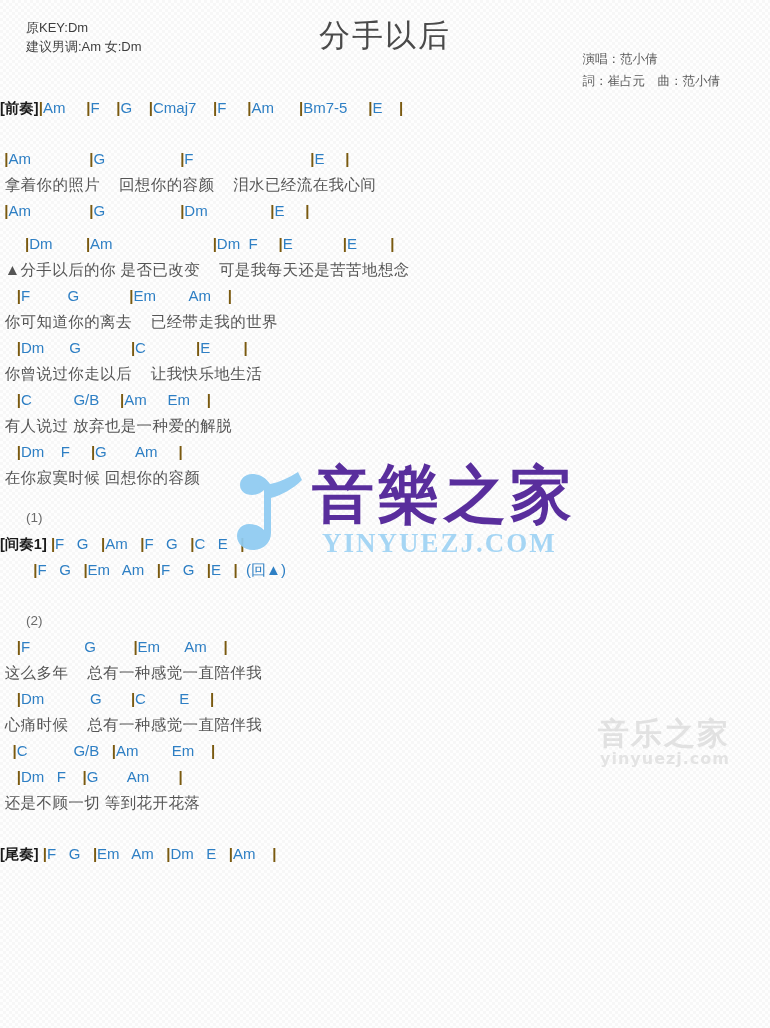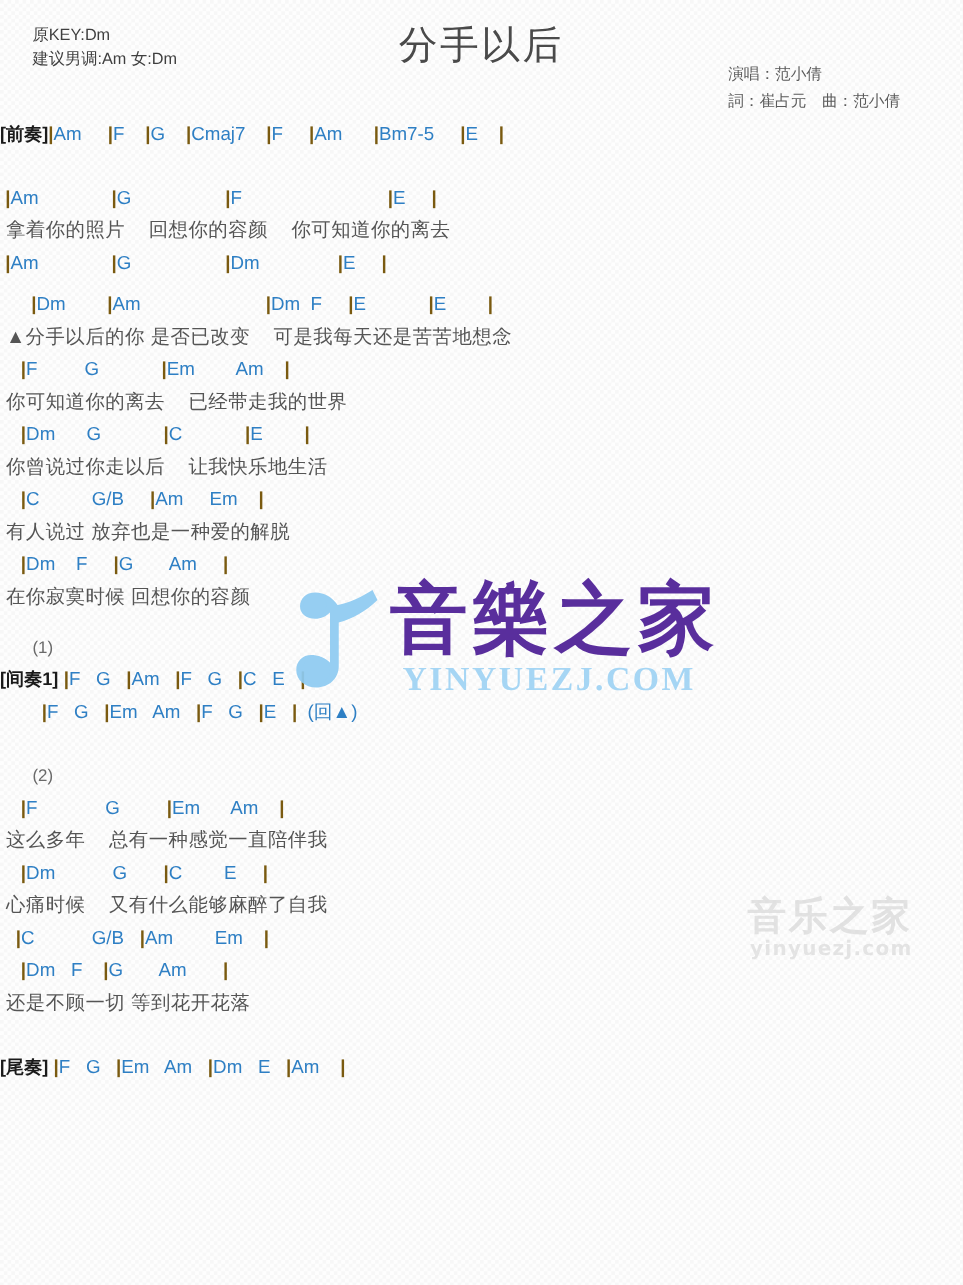--- a/index.html
+++ b/index.html
@@ -205,21 +205,21 @@
     <span class="credit-line">詞：崔占元　曲：范小倩</span>
   </div>
 
   <div class="body-area">
 
     <div class="music-line section-line"><span class="tag">[前奏]</span><span class="chord-line"><span></span><span style="color: rgb(122, 90, 16); font-weight: bold;">|</span><span>Am     </span><span style="color: rgb(122, 90, 16); font-weight: bold;">|</span><span>F    </span><span style="color: rgb(122, 90, 16); font-weight: bold;">|</span><span>G    </span><span style="color: rgb(122, 90, 16); font-weight: bold;">|</span><span>Cmaj7    </span><span style="color: rgb(122, 90, 16); font-weight: bold;">|</span><span>F     </span><span style="color: rgb(122, 90, 16); font-weight: bold;">|</span><span>Am      </span><span style="color: rgb(122, 90, 16); font-weight: bold;">|</span><span>Bm7-5     </span><span style="color: rgb(122, 90, 16); font-weight: bold;">|</span><span>E    </span><span style="color: rgb(122, 90, 16); font-weight: bold;">|</span><span></span></span></div>
 
     <div class="spacer-lg"></div>
 
     <div class="music-line chord-line"><span> </span><span style="color: rgb(122, 90, 16); font-weight: bold;">|</span><span>Am              </span><span style="color: rgb(122, 90, 16); font-weight: bold;">|</span><span>G                  </span><span style="color: rgb(122, 90, 16); font-weight: bold;">|</span><span>F                            </span><span style="color: rgb(122, 90, 16); font-weight: bold;">|</span><span>E     </span><span style="color: rgb(122, 90, 16); font-weight: bold;">|</span><span></span></div>
-    <div class="music-line lyric-line"> 拿着你的照片    回想你的容颜    你可知道你的离去</div>
+    <div class="music-line lyric-line"> 拿着你的照片    回想你的容颜    泪水已经流在我心间</div>
     <div class="music-line chord-line"><span> </span><span style="color: rgb(122, 90, 16); font-weight: bold;">|</span><span>Am              </span><span style="color: rgb(122, 90, 16); font-weight: bold;">|</span><span>G                  </span><span style="color: rgb(122, 90, 16); font-weight: bold;">|</span><span>Dm               </span><span style="color: rgb(122, 90, 16); font-weight: bold;">|</span><span>E     </span><span style="color: rgb(122, 90, 16); font-weight: bold;">|</span><span></span></div>
 
     <div class="spacer-sm"></div>
 
     <div class="music-line chord-line"><span>      </span><span style="color: rgb(122, 90, 16); font-weight: bold;">|</span><span>Dm        </span><span style="color: rgb(122, 90, 16); font-weight: bold;">|</span><span>Am                        </span><span style="color: rgb(122, 90, 16); font-weight: bold;">|</span><span>Dm  F     </span><span style="color: rgb(122, 90, 16); font-weight: bold;">|</span><span>E            </span><span style="color: rgb(122, 90, 16); font-weight: bold;">|</span><span>E        </span><span style="color: rgb(122, 90, 16); font-weight: bold;">|</span><span></span></div>
     <div class="music-line lyric-line"> ▲分手以后的你 是否已改变    可是我每天还是苦苦地想念</div>
     <div class="music-line chord-line"><span>    </span><span style="color: rgb(122, 90, 16); font-weight: bold;">|</span><span>F         G            </span><span style="color: rgb(122, 90, 16); font-weight: bold;">|</span><span>Em        Am    </span><span style="color: rgb(122, 90, 16); font-weight: bold;">|</span><span></span></div>
     <div class="music-line lyric-line"> 你可知道你的离去    已经带走我的世界</div>
     <div class="music-line chord-line"><span>    </span><span style="color: rgb(122, 90, 16); font-weight: bold;">|</span><span>Dm      G            </span><span style="color: rgb(122, 90, 16); font-weight: bold;">|</span><span>C            </span><span style="color: rgb(122, 90, 16); font-weight: bold;">|</span><span>E        </span><span style="color: rgb(122, 90, 16); font-weight: bold;">|</span><span></span></div>
     <div class="music-line lyric-line"> 你曾说过你走以后    让我快乐地生活</div>
@@ -233,21 +233,21 @@
     <div class="music-line numtag" style="padding-left:26px;">(1)</div>
     <div class="music-line section-line"><span class="tag">[间奏1]</span><span class="chord-line"><span> </span><span style="color: rgb(122, 90, 16); font-weight: bold;">|</span><span>F   G   </span><span style="color: rgb(122, 90, 16); font-weight: bold;">|</span><span>Am   </span><span style="color: rgb(122, 90, 16); font-weight: bold;">|</span><span>F   G   </span><span style="color: rgb(122, 90, 16); font-weight: bold;">|</span><span>C   E   </span><span style="color: rgb(122, 90, 16); font-weight: bold;">|</span><span></span></span></div>
     <div class="music-line chord-line"><span>        </span><span style="color: rgb(122, 90, 16); font-weight: bold;">|</span><span>F   G   </span><span style="color: rgb(122, 90, 16); font-weight: bold;">|</span><span>Em   Am   </span><span style="color: rgb(122, 90, 16); font-weight: bold;">|</span><span>F   G   </span><span style="color: rgb(122, 90, 16); font-weight: bold;">|</span><span>E   </span><span style="color: rgb(122, 90, 16); font-weight: bold;">|</span><span>  (回▲)</span></div>
 
     <div class="spacer-lg"></div>
 
     <div class="music-line numtag" style="padding-left:26px;">(2)</div>
     <div class="music-line chord-line"><span>    </span><span style="color: rgb(122, 90, 16); font-weight: bold;">|</span><span>F             G         </span><span style="color: rgb(122, 90, 16); font-weight: bold;">|</span><span>Em      Am    </span><span style="color: rgb(122, 90, 16); font-weight: bold;">|</span><span></span></div>
     <div class="music-line lyric-line"> 这么多年    总有一种感觉一直陪伴我</div>
     <div class="music-line chord-line"><span>    </span><span style="color: rgb(122, 90, 16); font-weight: bold;">|</span><span>Dm           G       </span><span style="color: rgb(122, 90, 16); font-weight: bold;">|</span><span>C        E     </span><span style="color: rgb(122, 90, 16); font-weight: bold;">|</span><span></span></div>
-    <div class="music-line lyric-line"> 心痛时候    又有什么能够麻醉了自我</div>
+    <div class="music-line lyric-line"> 心痛时候    总有一种感觉一直陪伴我</div>
     <div class="music-line chord-line"><span>   </span><span style="color: rgb(122, 90, 16); font-weight: bold;">|</span><span>C           G/B   </span><span style="color: rgb(122, 90, 16); font-weight: bold;">|</span><span>Am        Em    </span><span style="color: rgb(122, 90, 16); font-weight: bold;">|</span><span></span></div>
     <div class="music-line chord-line"><span>    </span><span style="color: rgb(122, 90, 16); font-weight: bold;">|</span><span>Dm   F    </span><span style="color: rgb(122, 90, 16); font-weight: bold;">|</span><span>G       Am       </span><span style="color: rgb(122, 90, 16); font-weight: bold;">|</span><span></span></div>
     <div class="music-line lyric-line"> 还是不顾一切 等到花开花落</div>
 
     <div class="spacer-lg"></div>
 
     <div class="music-line section-line"><span class="tag">[尾奏]</span><span class="chord-line"><span> </span><span style="color: rgb(122, 90, 16); font-weight: bold;">|</span><span>F   G   </span><span style="color: rgb(122, 90, 16); font-weight: bold;">|</span><span>Em   Am   </span><span style="color: rgb(122, 90, 16); font-weight: bold;">|</span><span>Dm   E   </span><span style="color: rgb(122, 90, 16); font-weight: bold;">|</span><span>Am    </span><span style="color: rgb(122, 90, 16); font-weight: bold;">|</span><span></span></span></div>
 
   </div>
 

